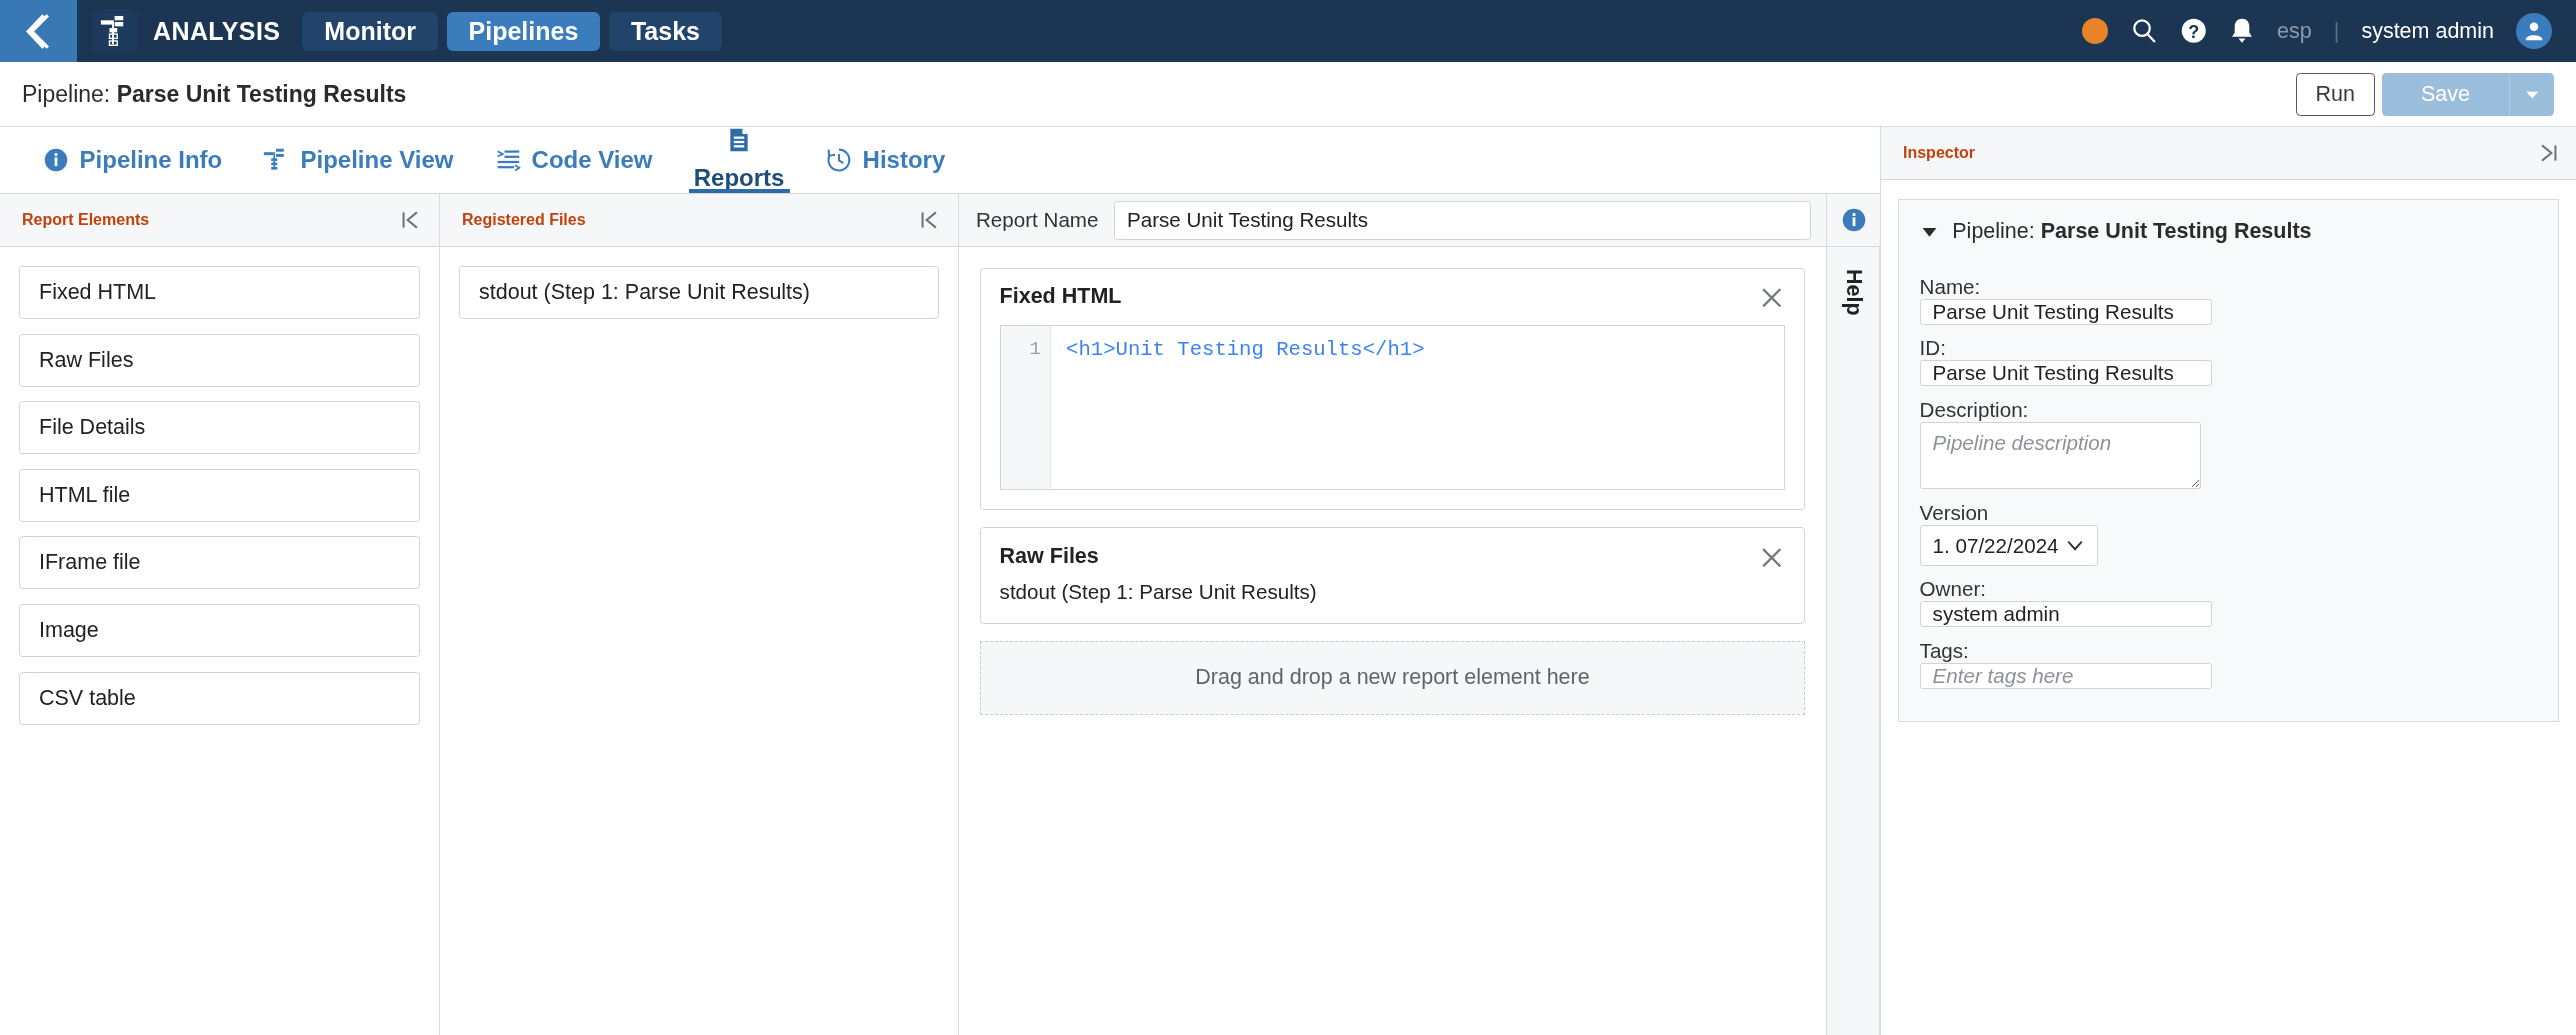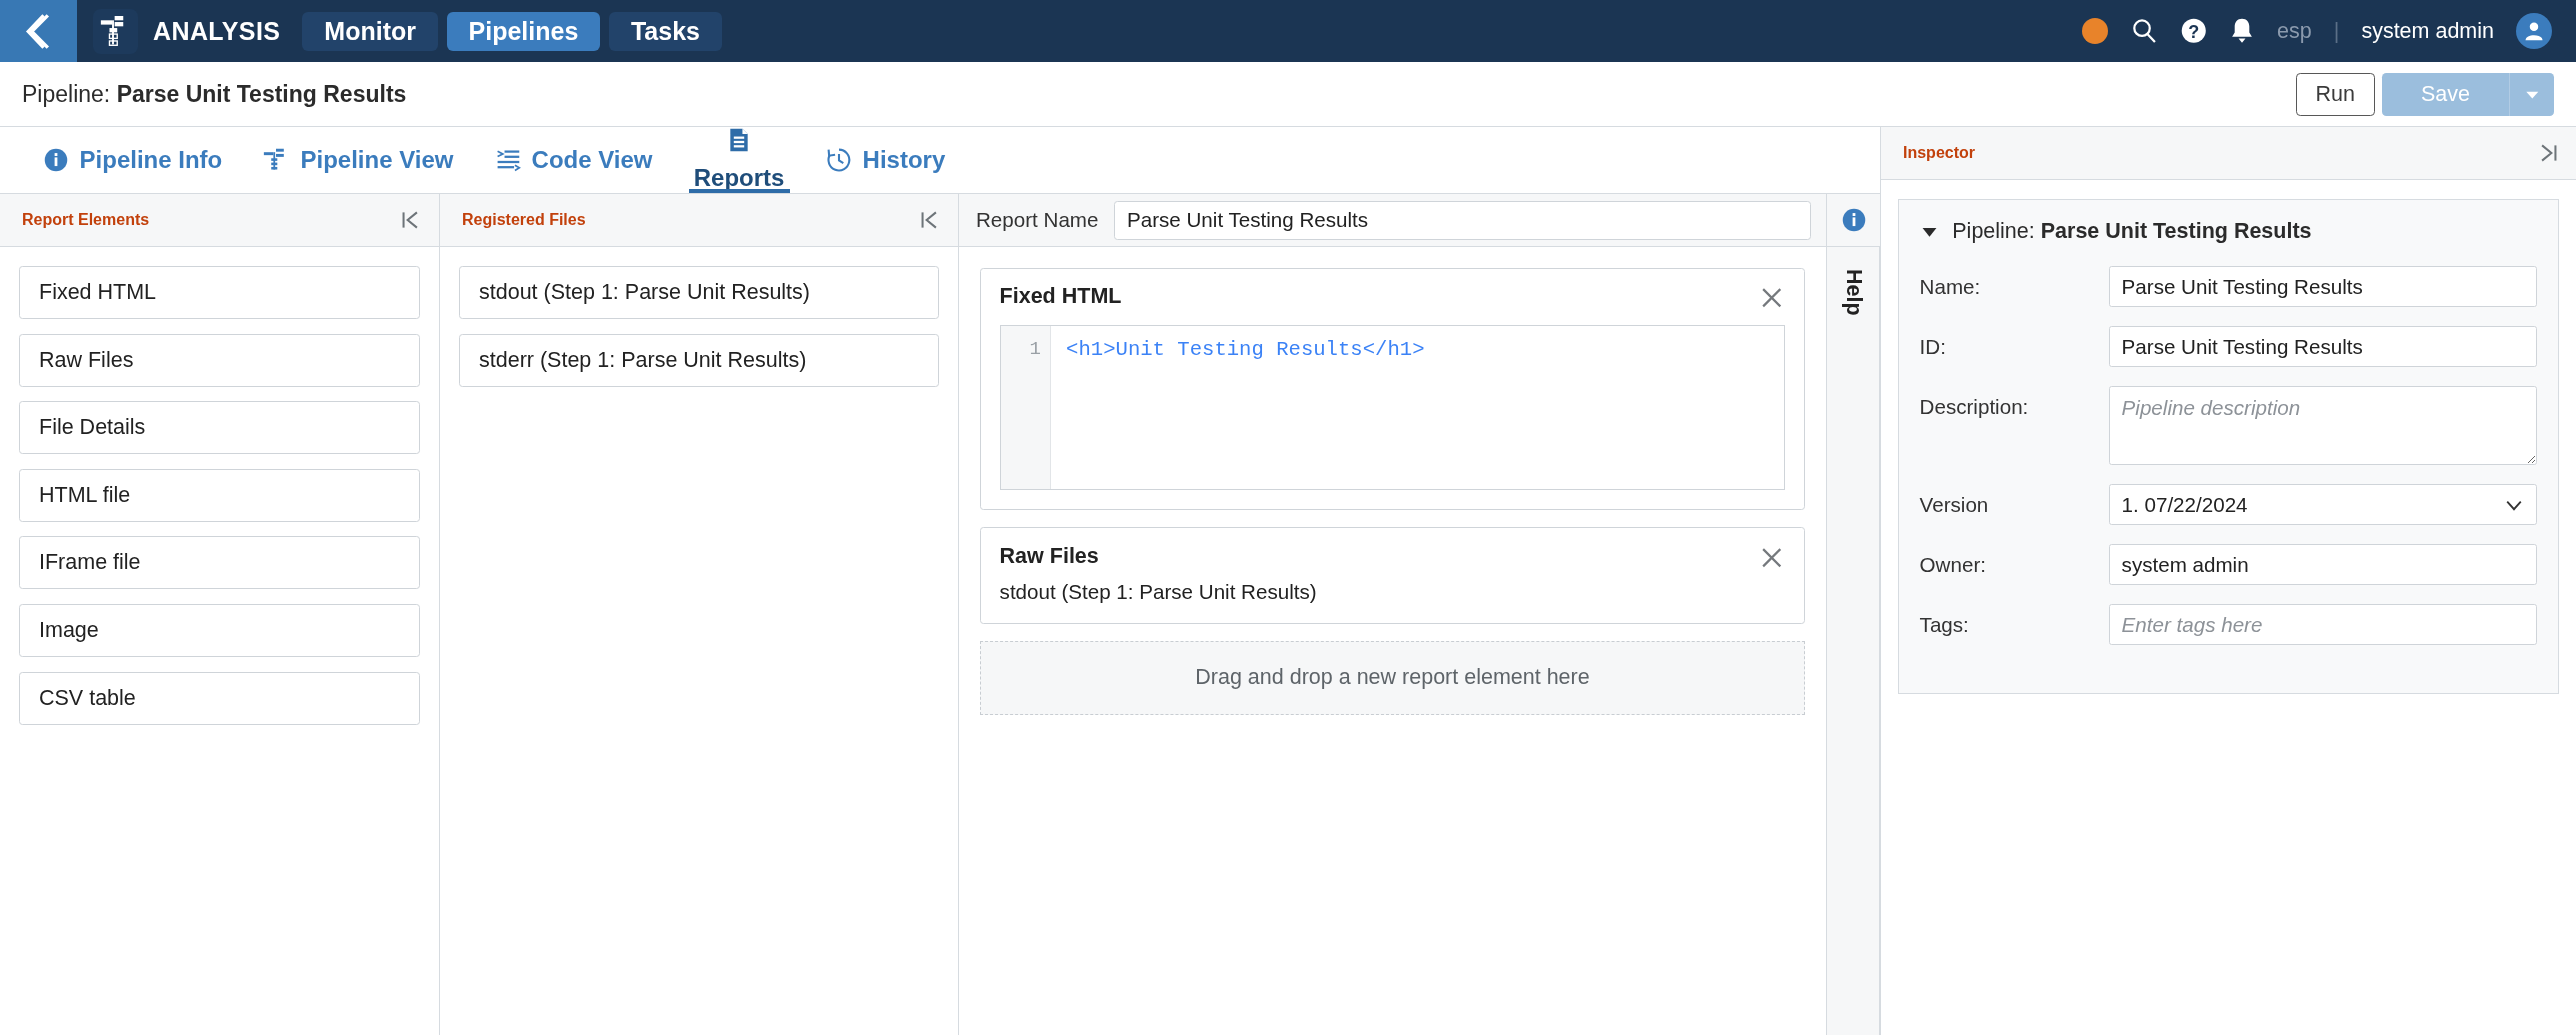--- a/index.html
+++ b/index.html
@@ -211,21 +211,21 @@
   .insp-head {
     height: 53px; flex: none; background: #f6f7f8; border-bottom: 0.9px solid #d6dbe0;
     display: flex; align-items: center; padding: 0 17px 0 22px;
   }
   .insp-body { flex: 1; padding: 19px 17px; background: #ffffff; overflow: hidden; }
   .insp-card { border: 0.9px solid #d6dbe0; background: #f8f9fa; padding: 19px 20.6px 29px 20.6px; }
   .insp-card-head { display: flex; align-items: center; gap: 13.7px; margin-bottom: 22px; }
   .caret-down { color: #222; font-size: 17px; }
   .insp-card-title { font-size: 21.5px; color: #2b2b2b; }
   .insp-card-title b { font-weight: 700; }
-  .frow { display: flex; align-items: flex-start; margin-bottom: 19px; }
+  .frow { display: flex; align-items: flex-start; margin-bottom: 3px; flex-direction: column; }
   .flabel { width: 189px; flex: none; font-size: 20.6px; color: #333; padding-top: 8.6px; }
   .finput {
     flex: 1; height: 41px; border: 0.9px solid #cfd4d9; border-radius: 2.6px; background: #fff;
     font-family: "Liberation Sans", sans-serif; font-size: 20.6px; color: #222;
     padding: 0 12px; outline: none;
   }
   .finput::placeholder { color: #8d9298; font-style: italic; }
   .ftextarea {
     flex: 1; height: 79px; border: 0.9px solid #cfd4d9; border-radius: 2.6px; background: #fff;
     font-family: "Liberation Sans", sans-serif; font-size: 20.6px; color: #222;
@@ -440,23 +440,20 @@
             <div class="collapse-ico">
               <svg width="22" height="22" viewBox="0 0 26 26">
                 <rect x="3" y="4" width="2.4" height="18" fill="#6d7479"></rect>
                 <path d="M20 4 L9 13 L20 22" fill="none" stroke="#6d7479" stroke-width="2.4"></path>
               </svg>
             </div>
           </div>
           <div class="panel-body">
             <div class="drag-item">
               <span>stdout (Step 1: Parse Unit Results)</span>
-            </div>
-            <div class="drag-item">
-              <span>stderr (Step 1: Parse Unit Results)</span>
             </div>
           </div>
         </div>
 
         <div class="panel p-report">
           <div class="report-namebar">
             <label>Report Name</label>
             <input class="report-name-input" type="text" value="Parse Unit Testing Results" style="">
           </div>
 

